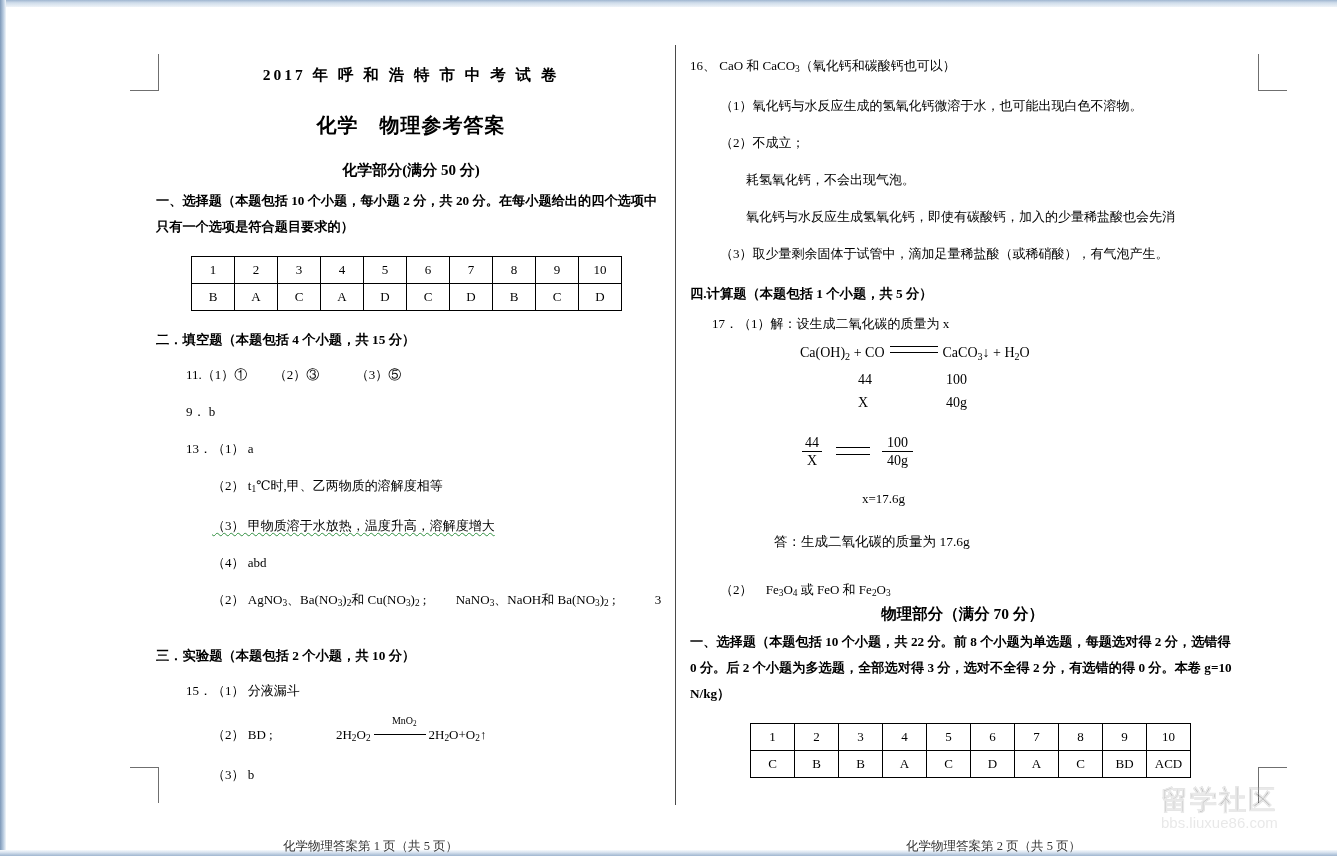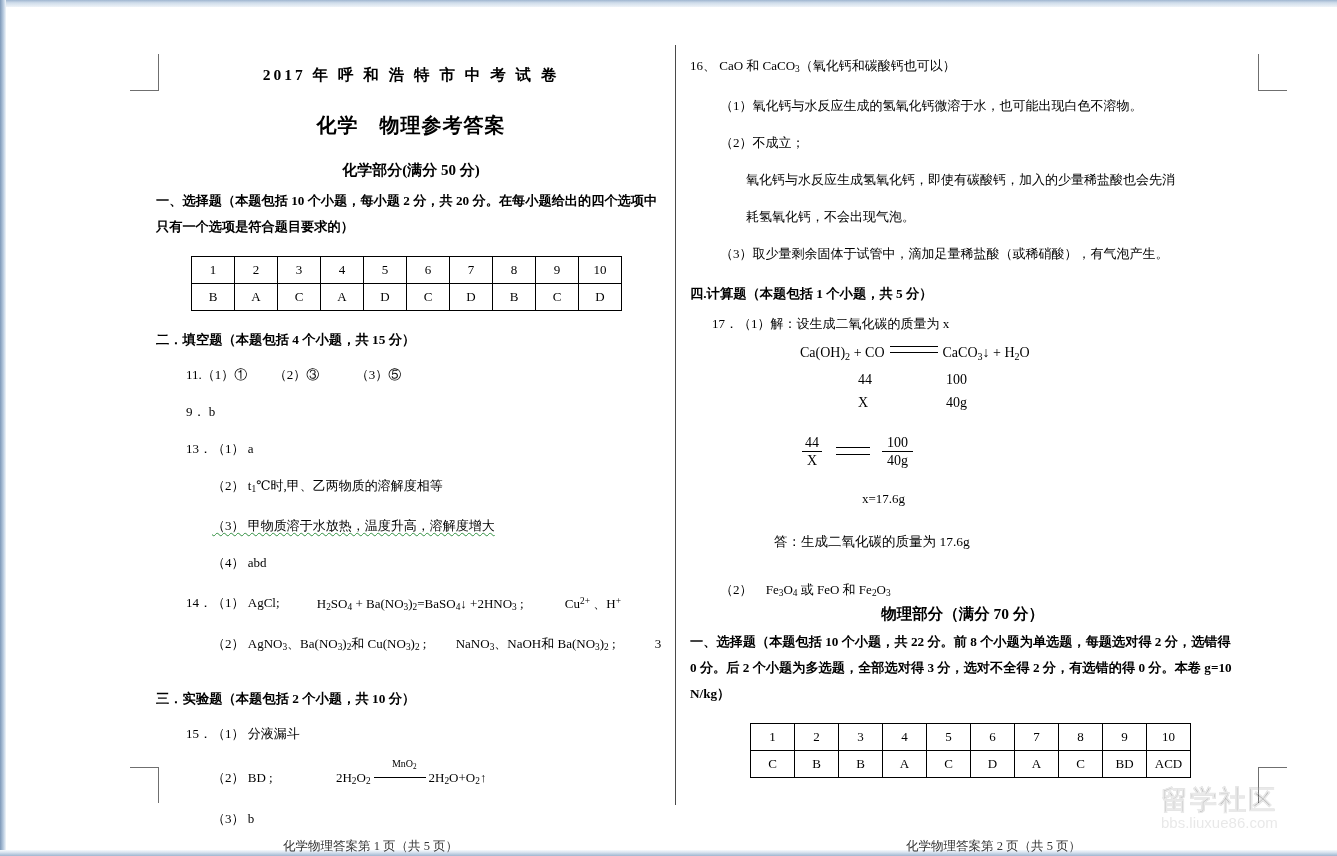--- a/index.html
+++ b/index.html
@@ -185,26 +185,20 @@
     </div>
 
     <div class="line indent2">
       <span class="sqg">（3） 甲物质溶于水放热，温度升高，溶解度增大</span>
     </div>
 
     <div class="line indent2">
       <span>（4） abd</span>
     </div>
 
-    <div class="line indent1 nowrap">
-      <span>14．</span><span>（1）</span>
-      <span class="sq">AgCl;</span>
-      <span class="sci" style="margin-left:34px;">H<sub>2</sub>SO<sub>4</sub> + <span class="sq">Ba</span>(NO<sub>3</sub>)<sub>2</sub>=BaSO<sub>4</sub>↓ +2HNO<sub>3</sub> ;</span>
-      <span class="sci" style="margin-left:38px;">Cu<sup>2+</sup> 、H<sup>+</sup></span>
-    </div>
 
     <div class="line indent2 nowrap">
       <span>（2）</span>
       <span class="sci">AgNO<sub>3</sub>、<span class="sq">Ba</span>(NO<sub>3</sub>)<sub>2</sub>和 Cu(NO<sub>3</sub>)<sub>2</sub>  ;</span>
       <span class="sci" style="margin-left:26px;">NaNO<sub>3</sub>、<span class="sq">NaOH</span>和 <span class="sq">Ba</span>(NO<sub>3</sub>)<sub>2</sub> ;</span>
       <span class="rightnum" style="margin-left:36px;float:none;">3</span>
     </div>
 
     <div class="grp-head" style="margin-top:32px;">三．实验题（本题包括 2 个小题，共 10 分）</div>
 
@@ -228,22 +222,22 @@
   <div id="right-column">
 
     <div class="line" style="margin-top:8px;">
       <span>16、</span>
       <span class="sq sci">CaO</span>
       <span class="sci">和 CaCO<sub>3</sub>（氧化钙和碳酸钙也可以）</span>
     </div>
 
     <div class="line indent1">（1）氧化钙与水反应生成的氢氧化钙微溶于水，也可能出现白色不溶物。</div>
     <div class="line indent1">（2）不成立；</div>
+    <div class="line indent2">耗氢氧化钙，不会出现气泡。</div>
     <div class="line indent2">氧化钙与水反应生成氢氧化钙，即使有碳酸钙，加入的少量稀盐酸也会先消</div>
-    <div class="line indent2">耗氢氧化钙，不会出现气泡。</div>
     <div class="line indent1">（3）取少量剩余固体于试管中，滴加足量稀盐酸（或稀硝酸），有气泡产生。</div>
 
     <div class="grp-head" style="margin-top:20px;">四.计算题（本题包括 1 个小题，共 5 分）</div>
 
     <div class="line" style="margin-top:10px;padding-left:22px;">
       <span>17．</span><span>（1）解：设生成二氧化碳的质量为 x</span>
     </div>
 
     <div id="eq-block">
       <div class="eq-row sci">

